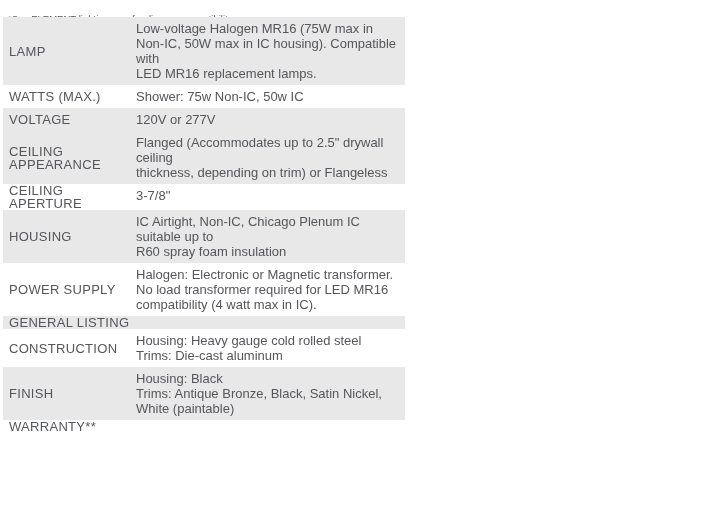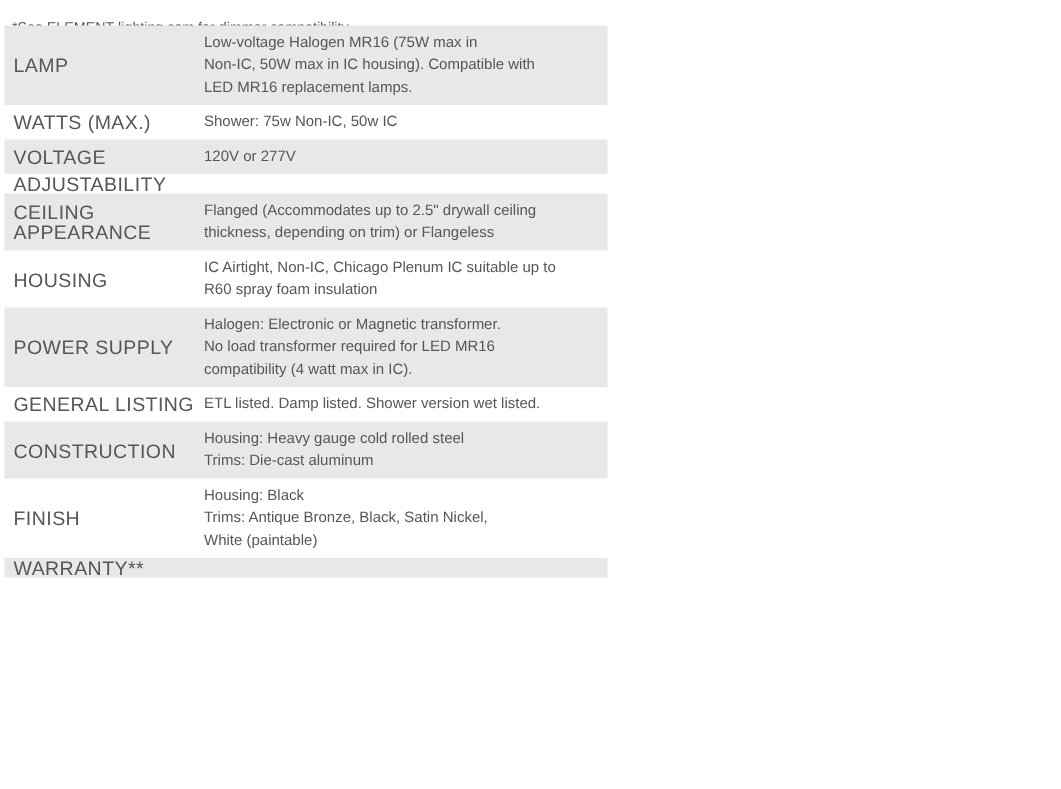--- a/index.html
+++ b/index.html
@@ -37,21 +37,21 @@
     display: flex;
     align-items: center;
     font-size: 13px;
     letter-spacing: 0.3px;
     color: var(--text-color, #54565a);
     line-height: 13px;
   }
   .spec-value {
     flex: 1;
     padding: 4px 4px 4px 0;
-    font-size: 10px;
+    font-size: 13px;
     line-height: 15px;
     color: var(--text-color, #54565a);
     white-space: pre-line;
   }
   .footnotes {
     margin: 13px 0 0 8px;
   }
   .footnote {
     font-size: 9.5px;
     line-height: 11.5px;
@@ -73,41 +73,43 @@
       </div>
       <div class="spec-row">
         <div class="spec-label">WATTS (MAX.)</div>
         <div class="spec-value">Shower: 75w Non-IC, 50w IC</div>
       </div>
       <div class="spec-row">
         <div class="spec-label">VOLTAGE</div>
         <div class="spec-value">120V or 277V</div>
       </div>
       <div class="spec-row">
-        <div class="spec-label">ADJUSTABILITY</div>
       </div>
       <div class="spec-row">
         <div class="spec-label">CEILING APPEARANCE</div>
         <div class="spec-value">Flanged (Accommodates up to 2.5" drywall ceiling
 thickness, depending on trim) or Flangeless</div>
+      </div>
+      <div class="spec-row">
+        <div class="spec-label">CEILING APERTURE</div>
+        <div class="spec-value">3-7/8"</div>
       </div>
       <div class="spec-row">
         <div class="spec-label">HOUSING</div>
         <div class="spec-value">IC Airtight, Non-IC, Chicago Plenum IC suitable up to
 R60 spray foam insulation</div>
       </div>
       <div class="spec-row">
         <div class="spec-label">POWER SUPPLY</div>
         <div class="spec-value">Halogen: Electronic or Magnetic transformer.
 No load transformer required for LED MR16
 compatibility (4 watt max in IC).</div>
       </div>
       <div class="spec-row">
         <div class="spec-label">GENERAL LISTING</div>
-        <div class="spec-value">ETL listed. Damp listed. Shower version wet listed.</div>
       </div>
       <div class="spec-row">
         <div class="spec-label">CONSTRUCTION</div>
         <div class="spec-value">Housing: Heavy gauge cold rolled steel
 Trims: Die-cast aluminum</div>
       </div>
       <div class="spec-row">
         <div class="spec-label">FINISH</div>
         <div class="spec-value">Housing: Black
 Trims: Antique Bronze, Black, Satin Nickel,

